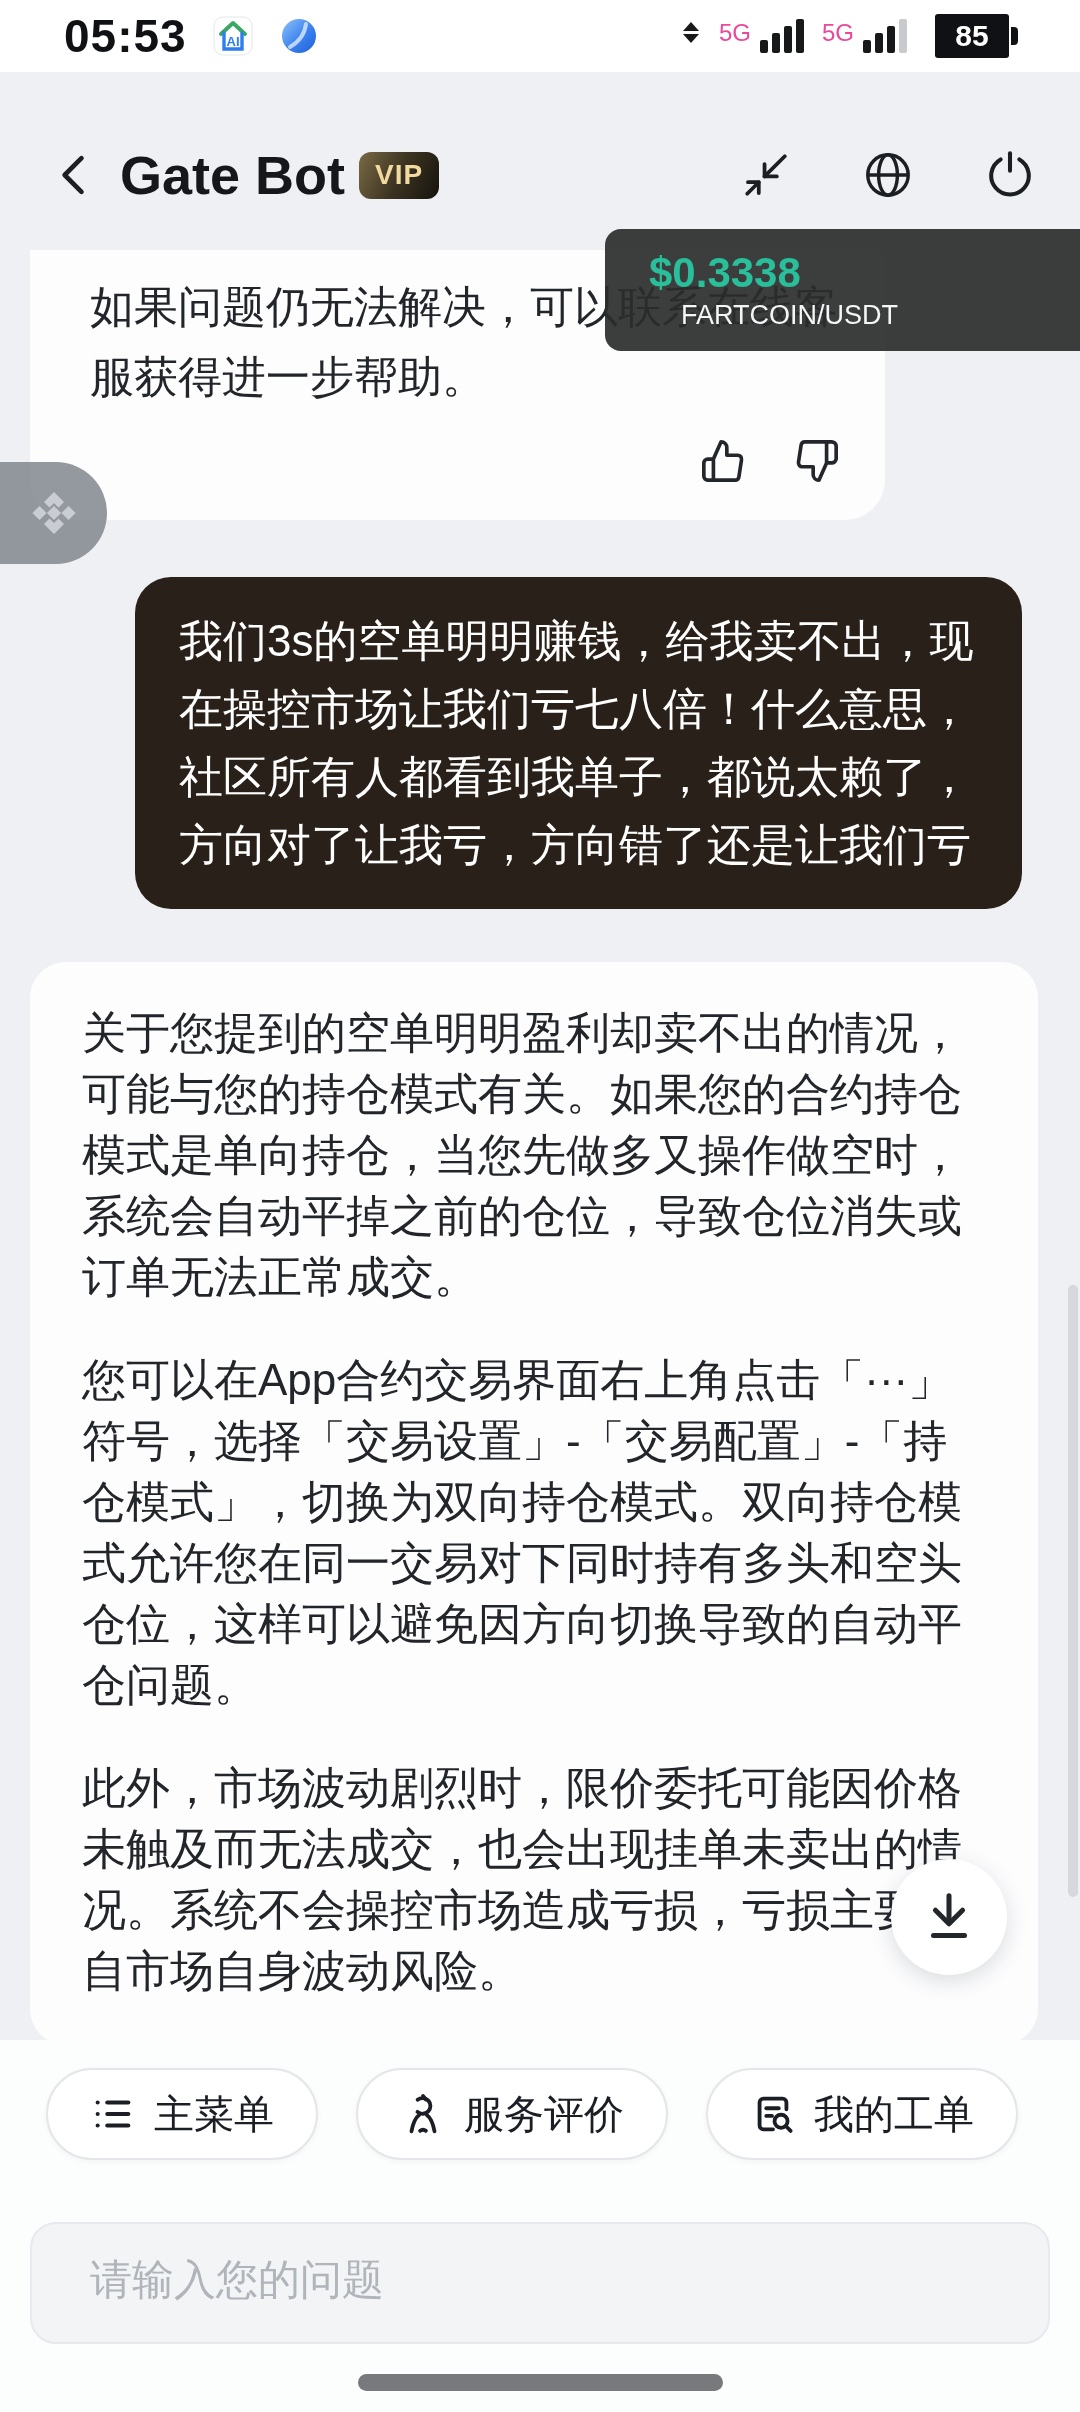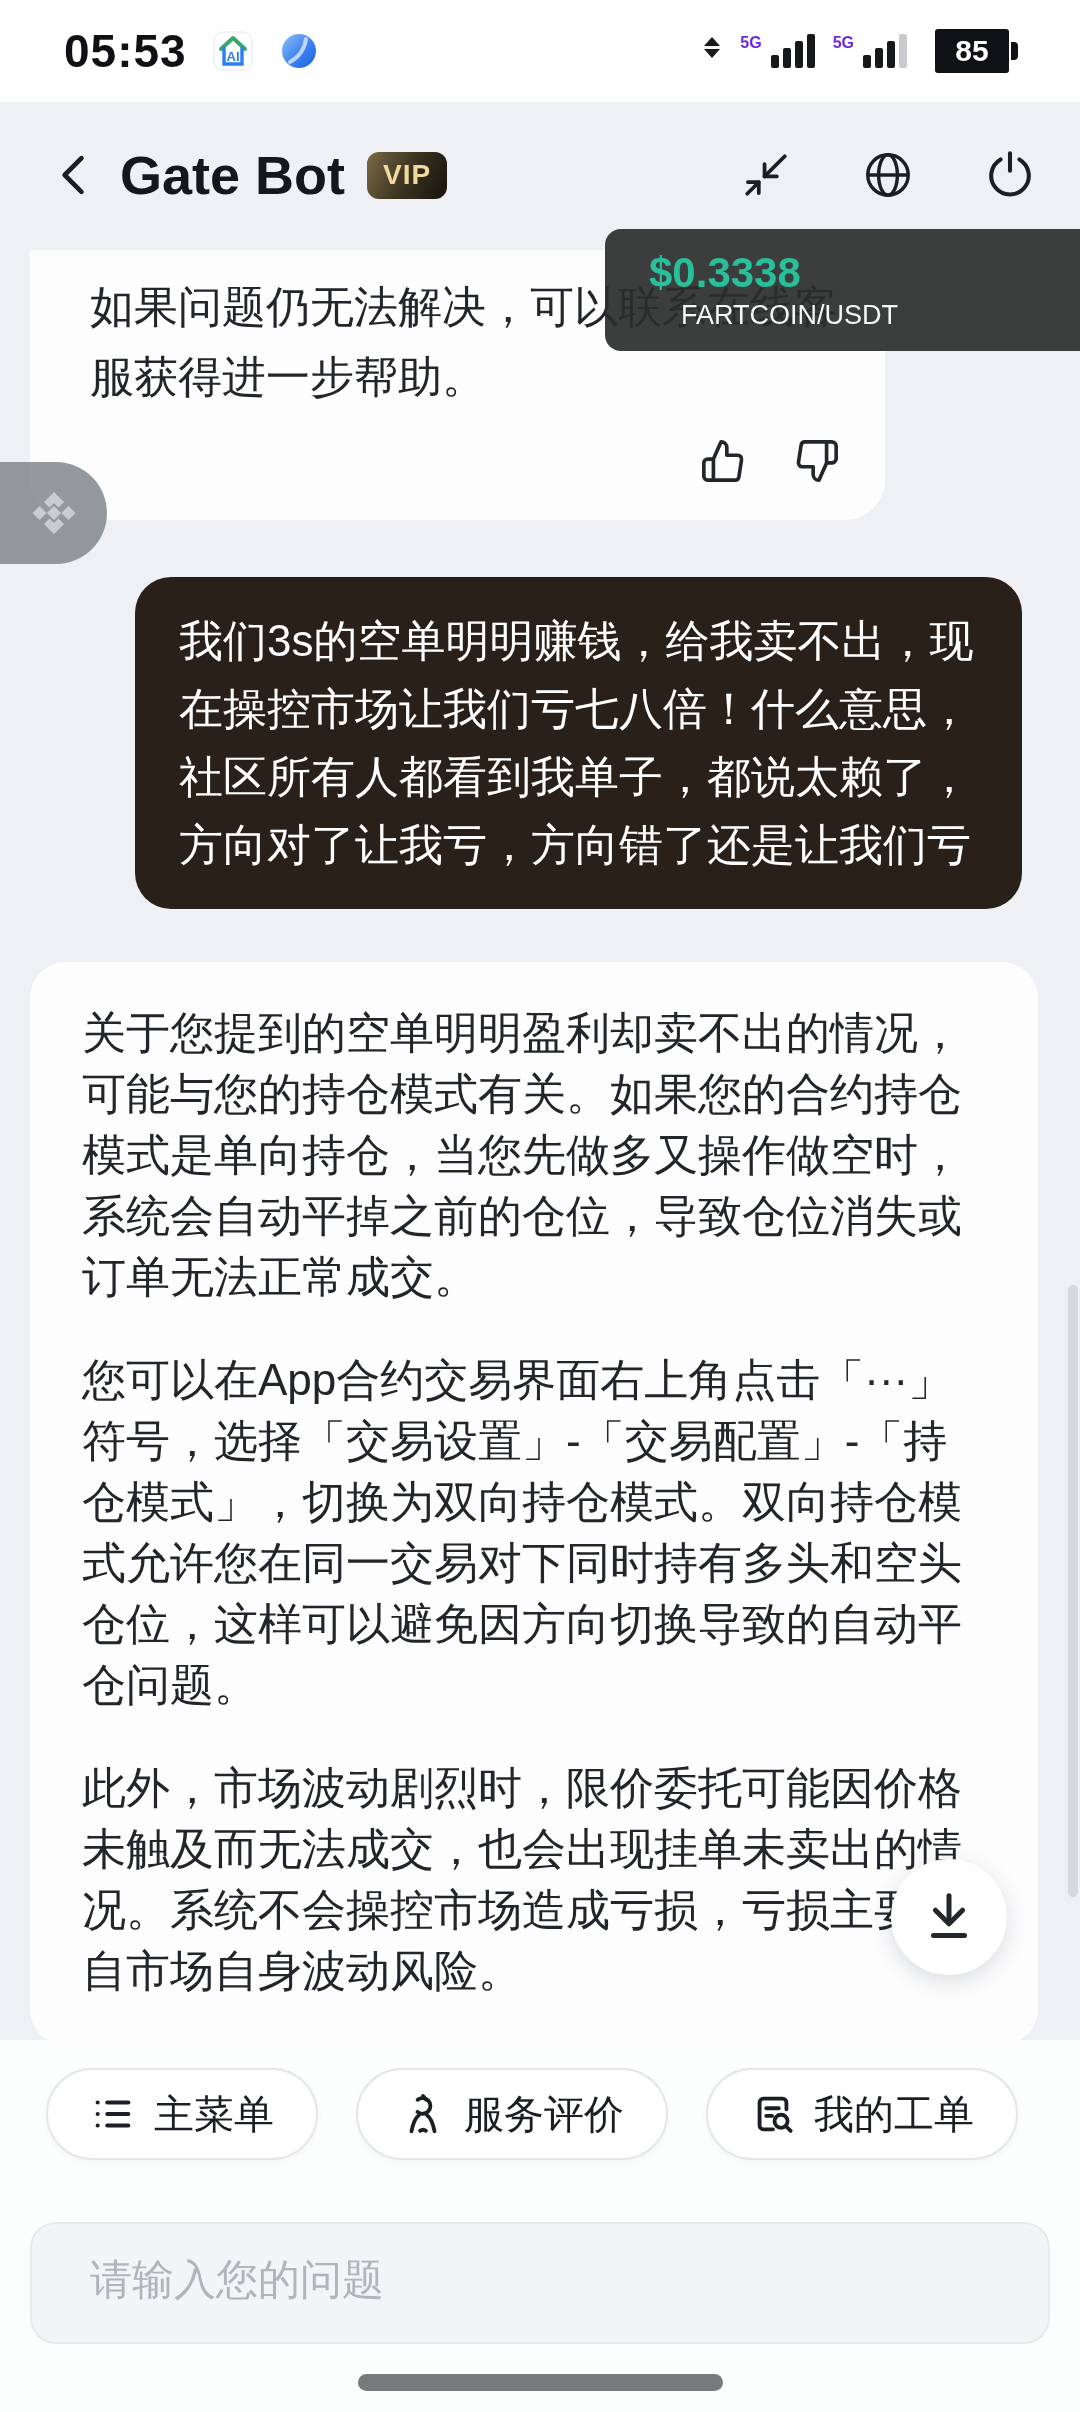--- a/index.html
+++ b/index.html
@@ -4,30 +4,30 @@
 <style>
   * { margin:0; padding:0; box-sizing:border-box; }
   html,body { background:#dfe1e5; }
   body { font-family:"Liberation Sans", sans-serif; }
   .screen {
     position:relative; width:1080px; height:2412px; margin:0 auto;
     background:#eef0f3; overflow:hidden;
   }
   
   .status-bar {
-    position:absolute; left:0; top:0; width:1080px; height:102px;
+    position:absolute; left:0; top:0; width:1080px; height:72px;
     background:#ffffff; display:flex; align-items:center; justify-content:space-between;
     padding:0 62px 0 64px; z-index:40;
   }
   .sb-left { display:flex; align-items:center; gap:26px; }
   .sb-time { font-size:46px; font-weight:bold; color:#101114; letter-spacing:1px; }
   .sb-appicon { width:40px; height:40px; border-radius:4px; overflow:hidden; }
   .sb-right { display:flex; align-items:center; gap:18px; }
   .sig-group { display:flex; align-items:flex-end; gap:7px; }
-  .sig-label { font-size:16px; font-weight:bold; color:#6d28d9; margin-right:2px; align-self:flex-start; }
+  .sig-label { font-size:24px; font-weight:normal; color:#ec4899; margin-right:2px; align-self:flex-start; }
   .bars { display:flex; align-items:flex-end; gap:4px; }
   .bar { width:8px; border-radius:2px; background:#17181a; }
   .bar.dim { background:#c8cacd; }
   .updown { display:flex; flex-direction:column; gap:3px; margin-right:2px; margin-bottom:8px; }
   .updown i { display:block; width:0; height:0; border-left:8px solid transparent; border-right:8px solid transparent; }
   .updown .up { border-bottom:9px solid #17181a; }
   .updown .dn { border-top:9px solid #17181a; }
   .battery { display:flex; align-items:center; margin-left:10px; }
   .battery-body {
     min-width:74px; height:44px; background:#101114; border-radius:3px;
@@ -36,21 +36,21 @@
   }
   .battery-nub { width:7px; height:18px; background:#101114; border-radius:0 4px 4px 0; margin-left:2px; }
   
   .header {
     position:absolute; left:0; top:100px; width:1080px; height:150px;
     background:#eff0f3; display:flex; align-items:center; z-index:30;
   }
   .back-btn { margin-left:40px; width:70px; height:70px; display:flex; align-items:center; justify-content:center; }
   .app-title { font-size:54px; font-weight:bold; color:#15171b; margin-left:10px; letter-spacing:0; }
   .vip-badge {
-    margin-left:22px; padding:7px 16px 8px; border-radius:12px;
+    margin-left:14px; padding:7px 16px 8px; border-radius:12px;
     background:linear-gradient(115deg,#7a6a45 0%, #3c3422 50%, #16130d 100%);
     color:#f1d99f; font-size:28px; font-weight:bold; letter-spacing:1px;
   }
   .header-actions { margin-left:auto; margin-right:44px; display:flex; align-items:center; gap:70px; }
   .h-icon { width:52px; height:52px; display:flex; align-items:center; justify-content:center; }
   
   .price-widget {
     position:absolute; left:605px; top:229px; width:475px; height:122px;
     background:rgba(43,44,45,0.92); border-radius:16px 0 0 16px;
     display:flex; align-items:center; z-index:35; padding-left:44px;

